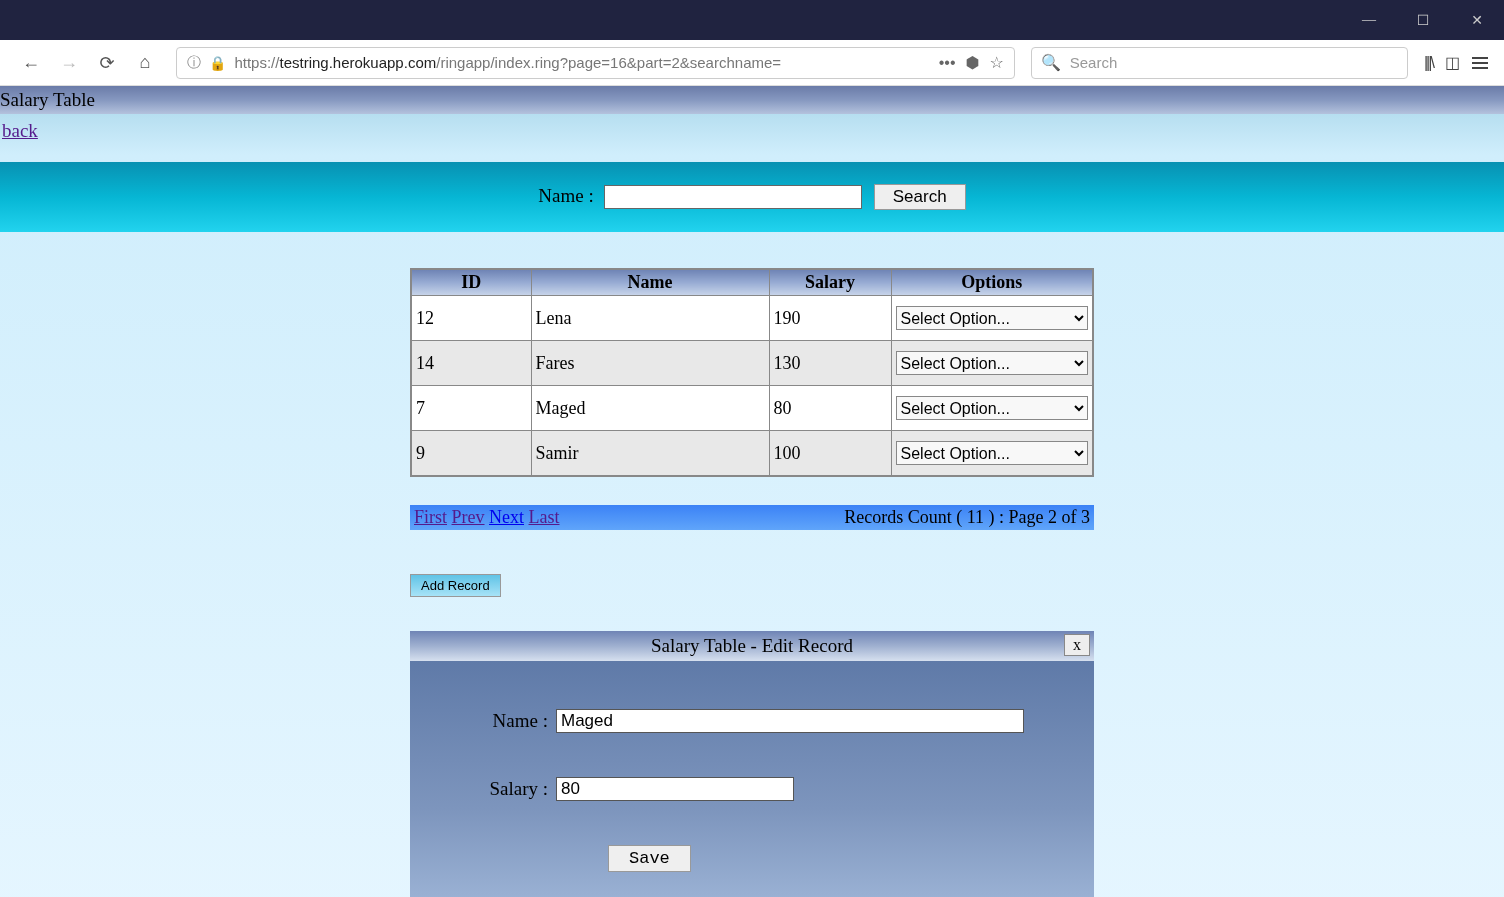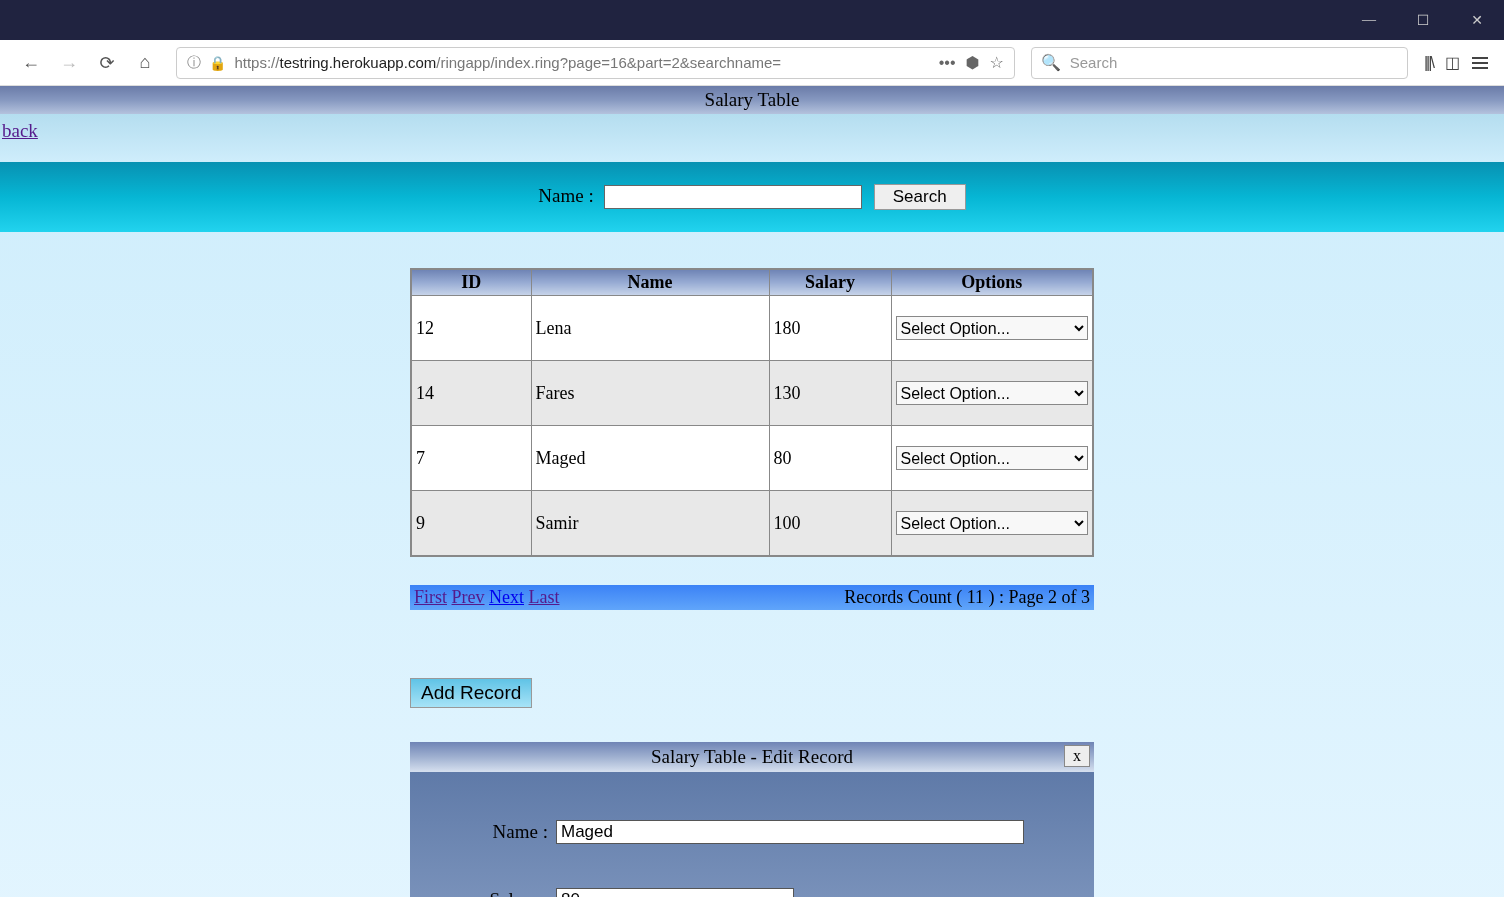--- a/index.html
+++ b/index.html
@@ -28,43 +28,43 @@
 .search-box .mag { color: #888; }
 .search-box .ph { color: #999; font-size: 15px; }
 .tb-right { display: flex; gap: 12px; align-items: center; color: #444; }
 .hamburger { display: flex; flex-direction: column; gap: 3px; }
 .hamburger span { width: 16px; height: 2px; background: #444; }
 
 
 .viewport { height: calc(897px - 86px); overflow-y: scroll; background: #fff; position: relative; }
 .page { background: linear-gradient(to bottom, #a5d4e8 0%, #d0eefc 8%, #e6f6ff 100%); min-height: 100%; padding: 0 0 40px 0; }
 
-.header-bar { background: linear-gradient(to bottom, #6a7ba8 0%, #8698c0 50%, #b4c2dd 100%); text-align: center; padding: 3px 0; font-family: "Times New Roman", serif; font-size: 19px; color: #000; }
+.header-bar { background: linear-gradient(to bottom, #6a7ba8 0%, #8698c0 50%, #b4c2dd 100%); padding: 3px 0; font-family: "Times New Roman", serif; font-size: 19px; color: #000; }
 .back-link { color: #551a8b; text-decoration: underline; padding: 6px 0 6px 2px; display: inline-block; font-size: 19px; }
 
 .search-bar { background: linear-gradient(to bottom, #0891b2 0%, #06b6d4 50%, #22d3ee 100%); padding: 22px 0; text-align: center; margin-top: 14px; }
 .search-bar label { font-size: 19px; margin-right: 6px; }
 .search-bar input[type=text] { width: 258px; height: 24px; border: 1px solid #666; background: #fff; font-size: 15px; padding: 0 3px; }
 .search-bar button { padding: 2px 18px; font-size: 17px; background: #efefef; border: 1px solid #999; margin-left: 8px; }
 
 .content { width: 684px; margin: 36px auto 0 auto; }
 
 table.data { width: 100%; border-collapse: collapse; border: 2px solid #888; }
 table.data th { background: linear-gradient(to bottom, #6f84b5 0%, #97abd3 50%, #c6d3e9 100%); border: 1px solid #888; padding: 2px 4px; font-weight: bold; font-size: 18px; }
-table.data td { border: 1px solid #888; padding: 20px 4px; font-size: 18px; margin-left: 24px; }
+table.data td { border: 1px solid #888; padding: 10px 4px; font-size: 18px; margin-left: 24px; }
 table.data tr:nth-child(even) td { background: #e8e8e8; }
 table.data tr:nth-child(odd) td { background: #fff; }
 .opt-select { width: 100%; height: 24px; font-size: 16px; border: 1px solid #888; background: #f8f8f8; }
 
 .pager { background: linear-gradient(to bottom, #3b82f6 0%, #60a5fa 100%); display: flex; padding: 2px 4px; font-size: 18px; margin-top: 28px; }
 .pager .links a { color: #551a8b; text-decoration: underline; }
 .pager .links a.cur { color: #0000ee; }
 .pager .info { margin-left: auto; }
 
-.add-btn { margin-top: 68px; background: linear-gradient(to bottom, #60c3e6 0%, #a7e3f7 100%); border: 1px solid #999; padding: 3px 10px; font-size: 19px; cursor: pointer; }
+.add-btn { margin-top: 44px; background: linear-gradient(to bottom, #60c3e6 0%, #a7e3f7 100%); border: 1px solid #999; padding: 3px 10px; font-size: 13px; cursor: pointer; }
 
 .edit-panel { margin-top: 34px; }
 .edit-header { background: linear-gradient(to bottom, #6f84b5 0%, #9fb0d0 50%, #d6e0ef 100%); text-align: center; padding: 4px 0; font-size: 19px; position: relative; }
 .edit-close { position: absolute; right: 4px; top: 3px; background: #eee; border: 1px solid #888; padding: 1px 8px; font-size: 16px; cursor: pointer; }
 .edit-body { background: linear-gradient(to bottom, #5f7aa8 0%, #7d95bd 60%, #9db4d6 100%); padding: 48px 48px 36px 64px; }
 .edit-row { display: flex; align-items: center; margin-bottom: 44px; gap: 8px; }
 .edit-row label { width: 74px; text-align: right; font-size: 19px; }
 .edit-row input { height: 24px; border: 1px solid #555; padding: 0 4px; font-size: 17px; }
 .edit-row input.name { width: 468px; }
 .edit-row input.salary { width: 238px; }
@@ -135,21 +135,21 @@
           <th style="width:120px">ID</th>
           <th style="width:238px">Name</th>
           <th style="width:122px">Salary</th>
           <th>Options</th>
         </tr>
       </thead>
       <tbody id="table-body">
             <tr>
               <td>12</td>
               <td>Lena</td>
-              <td>180</td>
+              <td>190</td>
               <td><select class="opt-select"><option>Select Option...</option></select></td>
             </tr>
             <tr>
               <td>14</td>
               <td>Fares</td>
               <td>130</td>
               <td><select class="opt-select"><option>Select Option...</option></select></td>
             </tr>
             <tr>
               <td>7</td>

